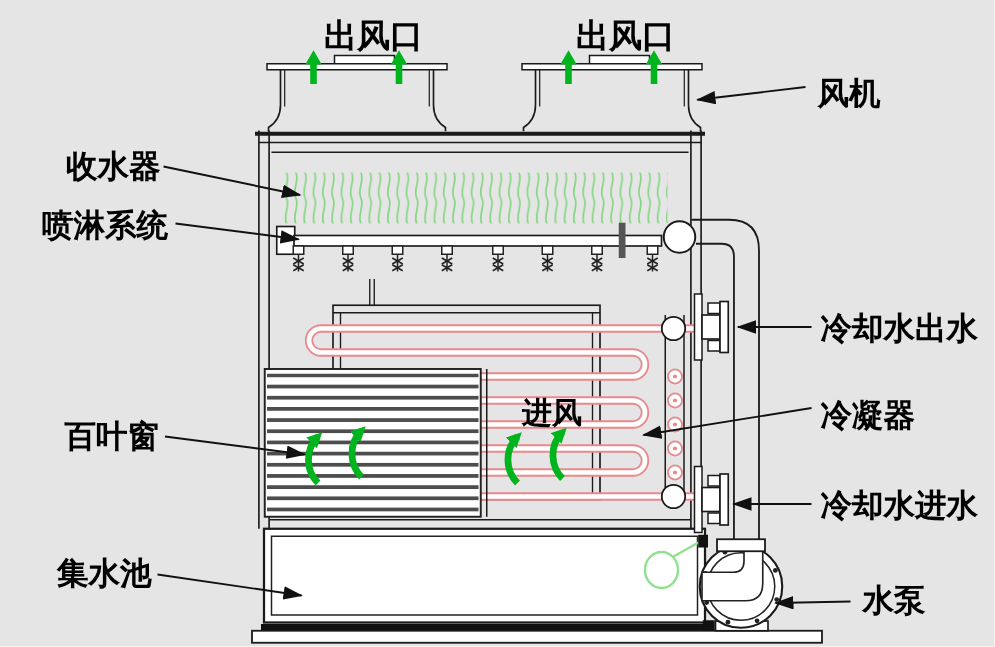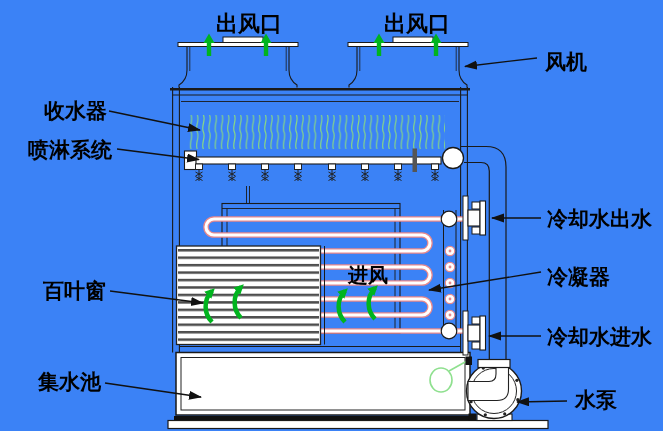--- a/index.html
+++ b/index.html
@@ -1,16 +1,16 @@
 <!DOCTYPE html>
 <html><head>
 <meta charset="utf-8">
 <style>
   html,body{margin:0;padding:0;background:#fff;}
-  .stage{width:663px;height:431px;position:relative;background:#3b82f6;overflow:hidden;}
+  .stage{width:663px;height:431px;position:relative;background:#e5e5e5;overflow:hidden;}
   svg{position:absolute;left:0;top:0;}
   .t{font:bold 21px "DejaVu Sans", sans-serif;fill:#000;}
   .big{font-size:22px;}
   .jin{font-size:20px;}
   .ln{stroke:#1a1a1a;fill:none;}
   .white{fill:#fff;stroke:#1a1a1a;}
 </style>
 </head>
 <body>
 

